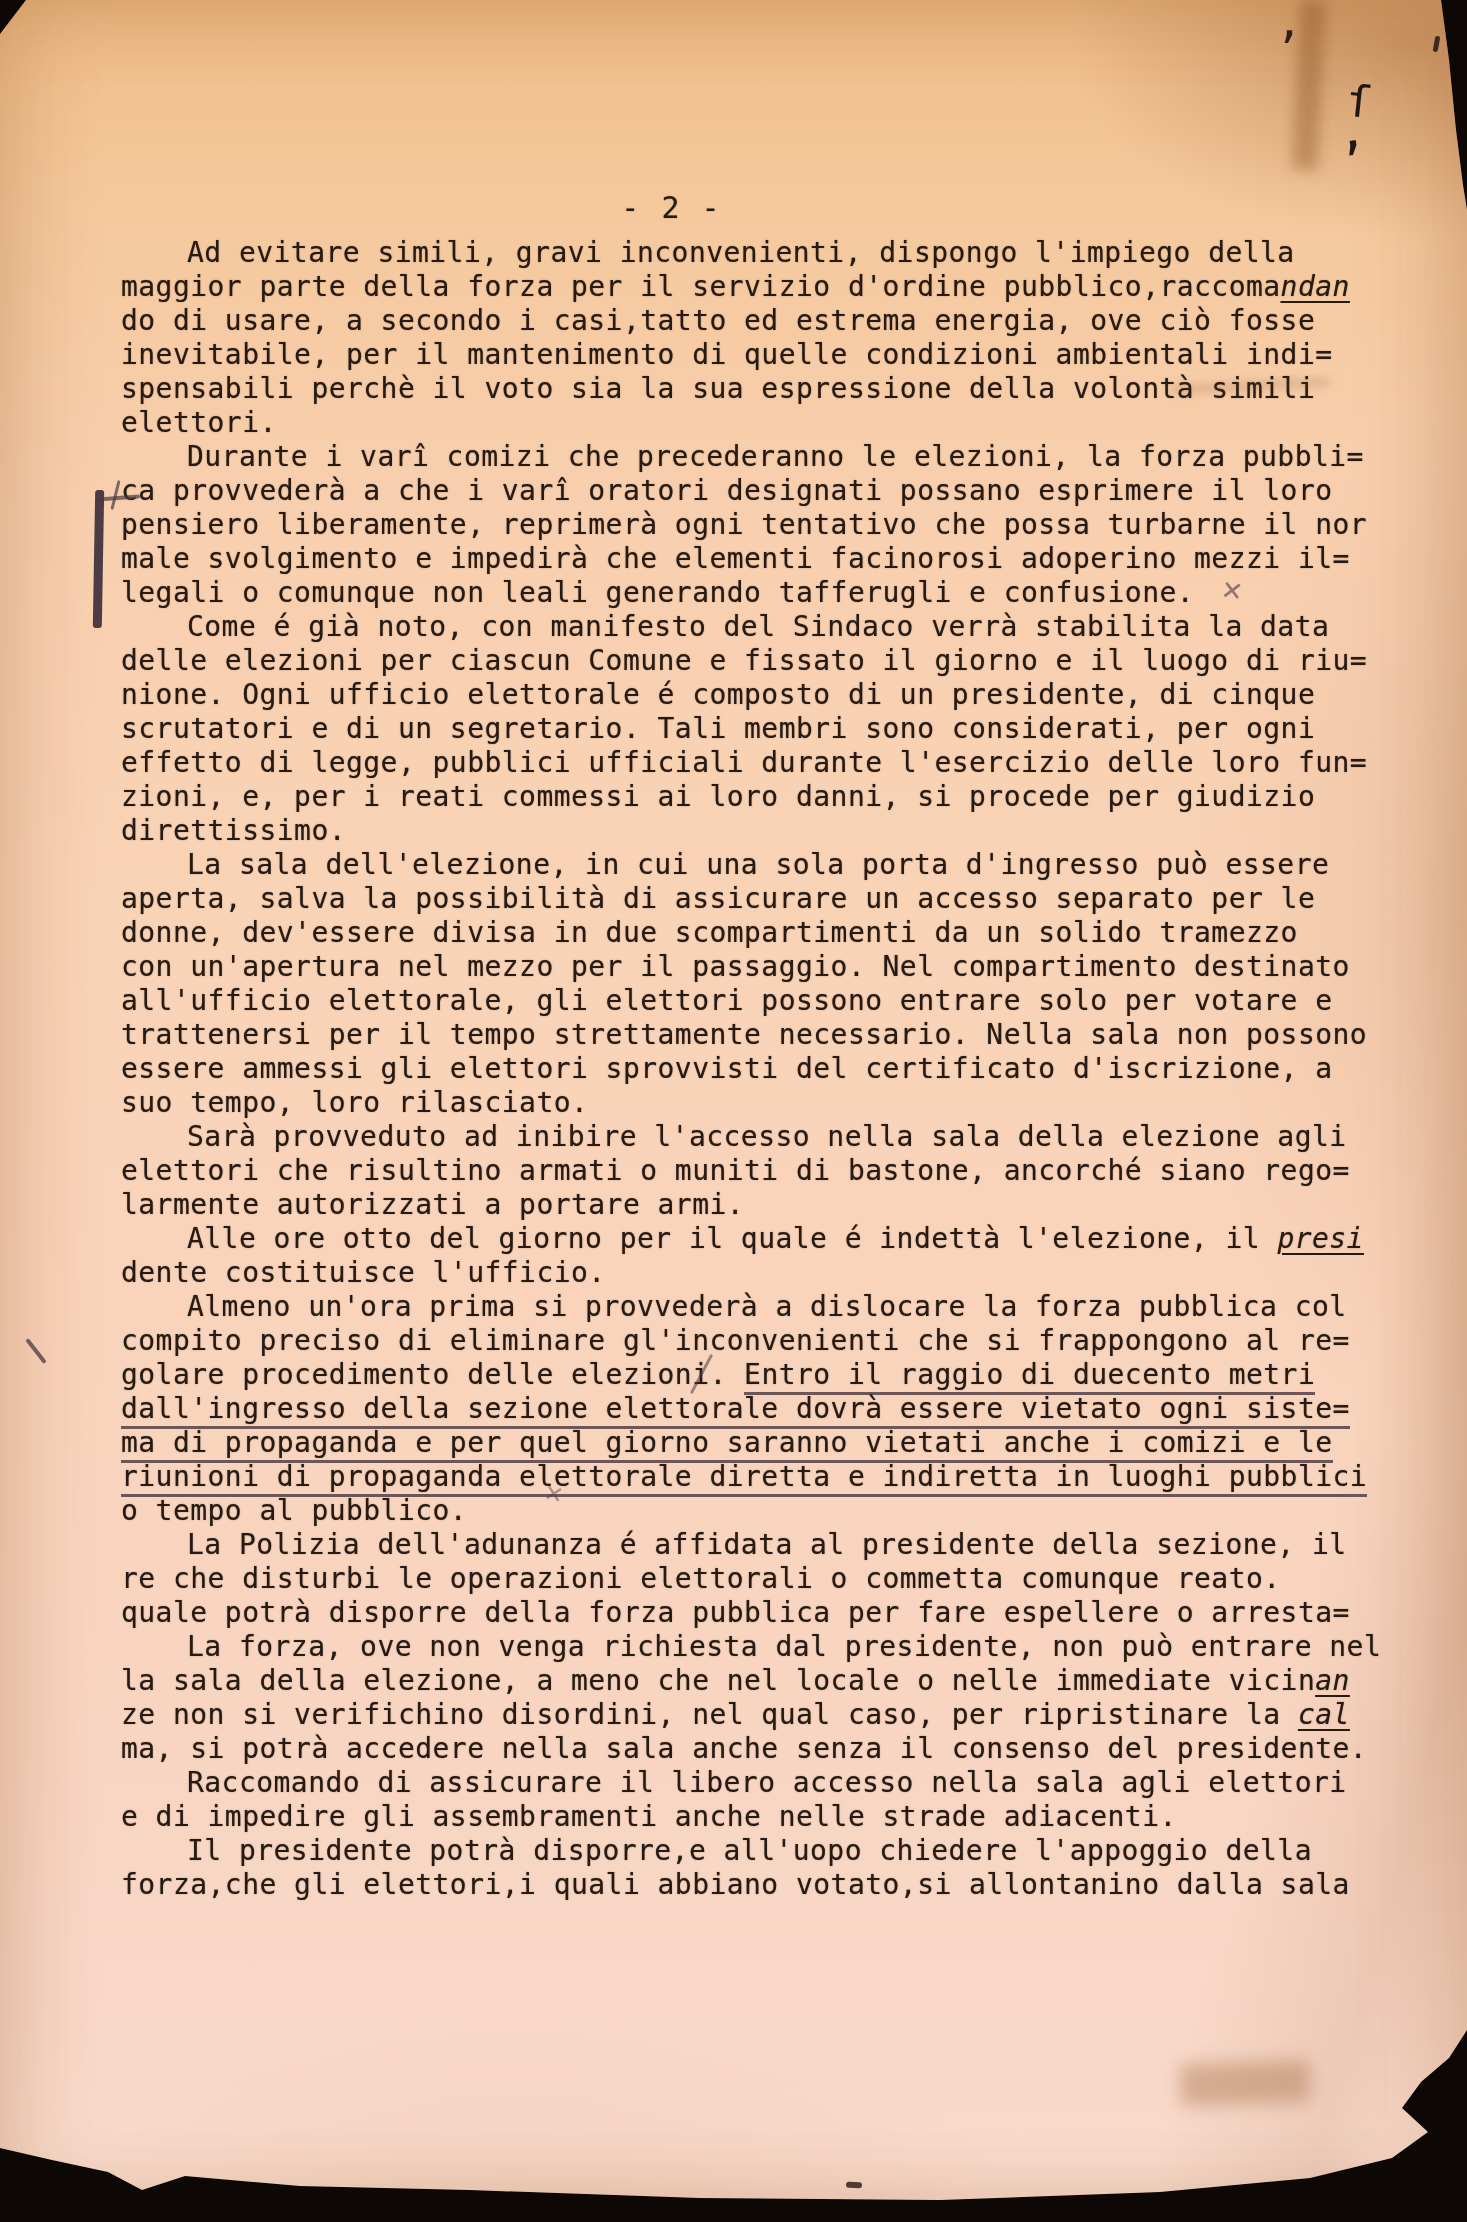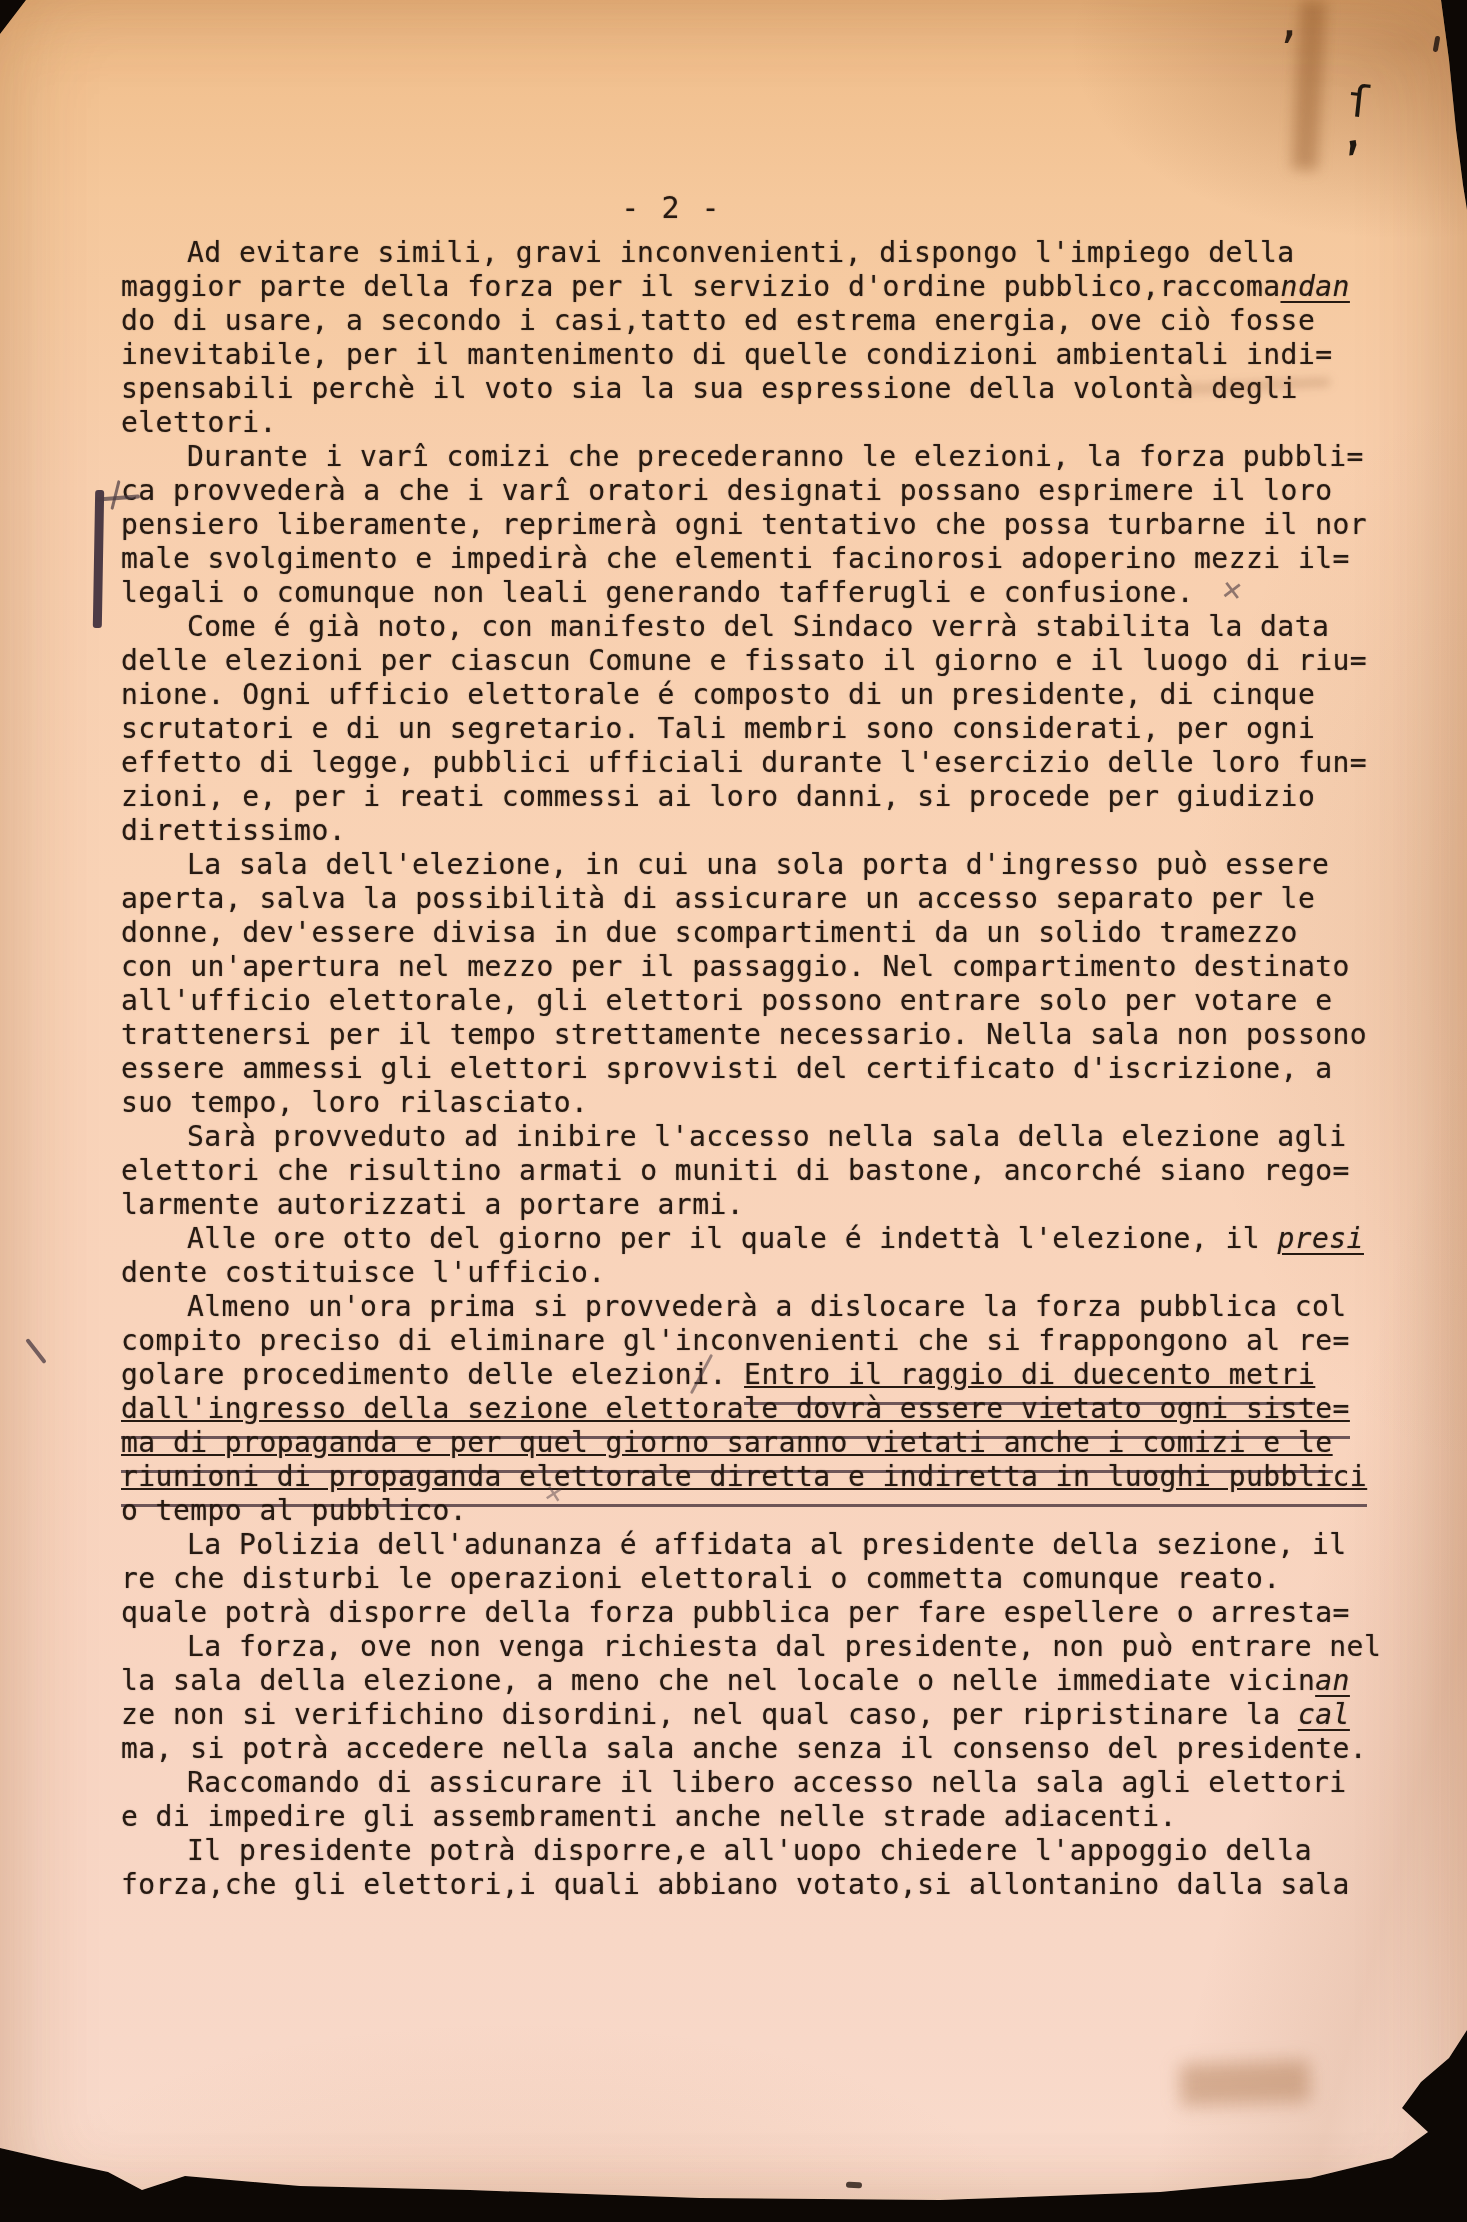--- a/index.html
+++ b/index.html
@@ -35,43 +35,42 @@
     position:absolute;left:85px;top:236px;width:1360px;
     font-size:28px;line-height:34px;letter-spacing:0.45px;
     color:#261a12;
     text-shadow:0 0 1.2px rgba(38,26,18,0.55);
     margin-left:36px;
   }
   .line{white-space:pre;height:34px;}
   .line.indent{padding-left:66px;}
   .hu{ 
     border-bottom:3px solid rgba(56,38,48,0.72);
-    padding-bottom:11px;
-    text-decoration:underline;
+    padding-bottom:1px;
   }
   .tu{ 
     text-decoration:underline;
     text-decoration-thickness:2px;
     text-underline-offset:5px;
     font-style:italic;
   }
   .artifact{position:absolute;line-height:1;pointer-events:none;}
   .artifact.bar{border-radius:3px;}
 </style>
 </head>
 <body>
 
 <div class="paper">
   <div class="page-number">- 2 -</div>
   <div class="text-block">
       <div class="line indent"><span>Ad evitare simili, gravi inconvenienti, dispongo l'impiego della</span></div>
       <div class="line"><span>maggior parte della forza per il servizio d'ordine pubblico,raccoma</span><span class="tu">ndan</span></div>
       <div class="line"><span>do di usare, a secondo i casi,tatto ed estrema energia, ove ciò fosse</span></div>
       <div class="line"><span>inevitabile, per il mantenimento di quelle condizioni ambientali indi=</span></div>
-      <div class="line"><span>spensabili perchè il voto sia la sua espressione della volontà degli</span></div>
+      <div class="line"><span>spensabili perchè il voto sia la sua espressione della volontà simili</span></div>
       <div class="line"><span>elettori.</span></div>
       <div class="line indent"><span>Durante i varî comizi che precederanno le elezioni, la forza pubbli=</span></div>
       <div class="line"><span>ca provvederà a che i varî oratori designati possano esprimere il loro</span></div>
       <div class="line"><span>pensiero liberamente, reprimerà ogni tentativo che possa turbarne il nor</span></div>
       <div class="line"><span>male svolgimento e impedirà che elementi facinorosi adoperino mezzi il=</span></div>
       <div class="line"><span>legali o comunque non leali generando tafferugli e confusione.</span></div>
       <div class="line indent"><span>Come é già noto, con manifesto del Sindaco verrà stabilita la data</span></div>
       <div class="line"><span>delle elezioni per ciascun Comune e fissato il giorno e il luogo di riu=</span></div>
       <div class="line"><span>nione. Ogni ufficio elettorale é composto di un presidente, di cinque</span></div>
       <div class="line"><span>scrutatori e di un segretario. Tali membri sono considerati, per ogni</span></div>

